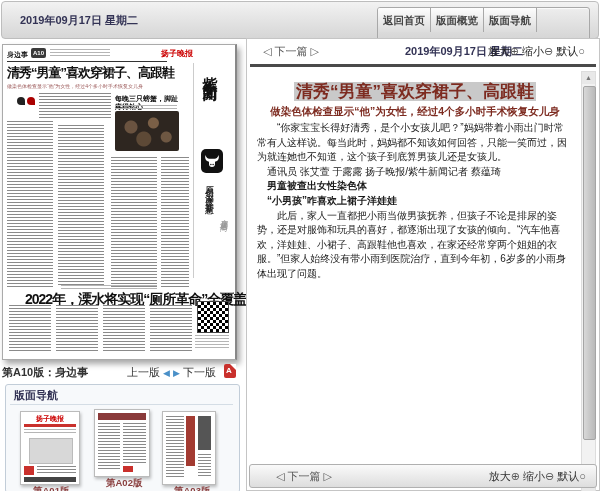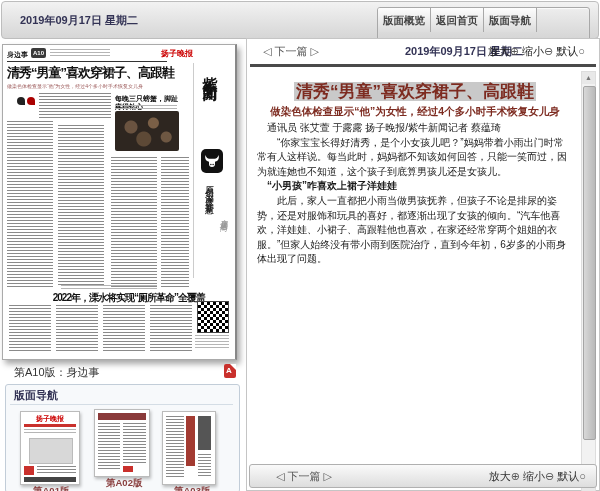--- a/index.html
+++ b/index.html
@@ -33,38 +33,38 @@
   .ftl{background-image:repeating-linear-gradient(to bottom,#b5b5b5 0,#b5b5b5 1px,transparent 1px,transparent 3px);}
   .crab-title{position:absolute;left:112px;top:50px;width:66px;font-size:7px;font-weight:bold;color:#111;line-height:8px;}
   .crab-sub{position:absolute;left:112px;top:60px;width:62px;height:4px;}
   .crab-photo{position:absolute;left:112px;top:66px;width:64px;height:40px;border-radius:2px;
     background:radial-gradient(circle at 25% 40%,#6a5340 0 6px,transparent 7px),
                radial-gradient(circle at 60% 30%,#7a5f46 0 5px,transparent 6px),
                radial-gradient(circle at 45% 70%,#5d4936 0 7px,transparent 8px),
                radial-gradient(circle at 80% 65%,#6e5742 0 5px,transparent 6px),#2e2620;}
   .pcol{position:absolute;width:46px;}
   .bot-kicker{position:absolute;left:58px;top:240px;width:96px;height:4px;}
-  .bot-head{position:absolute;left:22px;top:246px;width:180px;font-size:10px;font-weight:bold;color:#111;white-space:nowrap;letter-spacing:-1px;text-align:right;}
+  .bot-head{position:absolute;left:22px;top:246px;width:180px;font-size:14px;font-weight:bold;color:#111;white-space:nowrap;letter-spacing:-1px;}
   .qr{position:absolute;left:194px;top:256px;width:30px;height:30px;
     background:linear-gradient(45deg,#000 25%,transparent 25%,transparent 75%,#000 75%),
                linear-gradient(45deg,#000 25%,#fff 25%,#fff 75%,#000 75%);
     background-size:6px 6px;background-position:0 0,3px 3px;border:1px solid #444;}
   .qrtxt{position:absolute;left:192px;top:290px;width:34px;height:14px;}
 
   
   .banner{position:absolute;left:190px;top:18px;width:40px;height:215px;border-left:1px solid #ccc;}
   .bn-title{position:absolute;left:6px;top:2px;writing-mode:vertical-rl;font-size:15px;font-weight:bold;color:#111;letter-spacing:3px;}
   .bull{position:absolute;left:7px;top:86px;width:22px;height:24px;background:#111;border-radius:5px;}
   .bull svg{position:absolute;left:2px;top:3px;}
   .bn-slogan{position:absolute;left:10px;top:116px;writing-mode:vertical-rl;font-size:8.5px;font-weight:bold;color:#222;letter-spacing:2px;}
   .bn-tag{position:absolute;left:24px;top:150px;writing-mode:vertical-rl;font-size:7.5px;color:#999;font-style:italic;letter-spacing:1px;}
 
   
   .pagerow{position:absolute;left:2px;top:364px;width:236px;height:16px;font-size:11px;}
-  .pagerow .lbl{position:absolute;left:0;top:1px;font-weight:normal;color:#333;margin-left:12px;}
+  .pagerow .lbl{position:absolute;left:0;top:1px;font-weight:bold;color:#333;}
   .pagerow .nav{position:absolute;right:22px;top:1px;color:#333;}
   .arr{color:#4a90c8;font-size:9px;}
   .pdf{position:absolute;right:2px;top:0;width:12px;height:14px;background:#c9302c;border-radius:2px;position:absolute;}
   .pdf:before{content:"";position:absolute;right:0;top:0;border:3px solid #fff;border-left-color:transparent;border-bottom-color:transparent;}
   .pdf:after{content:"A";position:absolute;left:2px;top:2px;font-size:8px;color:#fff;font-weight:bold;}
 
   
   .navbox{position:absolute;left:5px;top:384px;width:233px;height:107px;background:#f7f9fb;border:1px solid #c2cdd8;border-radius:3px;}
   .navbox h4{position:absolute;left:8px;top:3px;margin:0;font-size:11px;color:#333355;}
   .navbox .hr{position:absolute;left:4px;top:19px;width:223px;height:1px;background:#d4dde5;}
@@ -101,22 +101,22 @@
   .bbar .zm{position:absolute;right:10px;top:4px;}
 </style>
 </head>
 <body>
 
 <div id="stage">
 
   <div class="topbar">
     <div class="topdate">2019年09月17日 星期二</div>
     <div class="btngroup">
+      <div class="tbtn">返回首页</div>
       <div class="tbtn">版面概览</div>
-      <div class="tbtn">返回首页</div>
       <div class="tbtn">版面导航</div>
       <div class="tbtn">往期报纸</div>
     </div>
   </div>
 
   <div class="paper">
     <div class="p-sec">身边事</div>
     <div class="p-badge">A10</div>
     <div class="p-info ftl"></div>
     <div class="p-logo">扬子晚报</div>
@@ -151,20 +151,26 @@
             <circle cx="13.5" cy="16.5" r="1" fill="#111"></circle>
           </svg>
       </div>
       <div class="bn-slogan">原创 深度 新意</div>
       <div class="bn-tag">在这里遇见不同</div>
     </div>
   </div>
 
   <div class="pagerow">
     <span class="lbl">第A10版：身边事</span>
+    <span class="nav">
+      <span>上一版</span>
+      <span class="arr">◀</span>
+      <span class="arr">▶</span>
+      <span>下一版</span>
+    </span>
     <span class="pdf"></span>
   </div>
 
   <div class="navbox">
     <h4>版面导航</h4>
     <div class="hr"></div>
 
     <div class="thumb" style="left:14px;top:26px;width:58px;height:72px;">
       <div class="mast">扬子晚报</div>
       <div style="position:absolute;left:3px;top:12px;width:52px;height:3px;background:#c9302c;"></div>
@@ -207,22 +213,23 @@
         <span>放大</span><span class="g">⊕</span>
         <span>缩小</span><span class="g">⊖</span>
         <span>默认</span><span class="g">○</span>
       </span>
     </div>
     <div class="rule"></div>
 
     <div class="content">
       <div class="a-title"><span>清秀“男童”喜欢穿裙子、高跟鞋</span></div>
       <div class="a-sub">做染色体检查显示“他”为女性，经过4个多小时手术恢复女儿身</div>
+      <p class="para">“你家宝宝长得好清秀，是个小女孩儿吧？”妈妈带着小雨出门时常常有人这样说。每当此时，妈妈都不知该如何回答，只能一笑而过，因为就连她也不知道，这个孩子到底算男孩儿还是女孩儿。</p>
       <p class="para byline">通讯员 张艾萱 于露露 扬子晚报/紫牛新闻记者 蔡蕴琦</p>
-      <p class="para">“你家宝宝长得好清秀，是个小女孩儿吧？”妈妈带着小雨出门时常常有人这样说。每当此时，妈妈都不知该如何回答，只能一笑而过，因为就连她也不知道，这个孩子到底算男孩儿还是女孩儿。</p>
+      <p class="para b">男童被查出女性染色体</p>
       <p class="para b">“小男孩”咋喜欢上裙子洋娃娃</p>
       <p class="para">此后，家人一直都把小雨当做男孩抚养，但孩子不论是排尿的姿势，还是对服饰和玩具的喜好，都逐渐出现了女孩的倾向。“汽车他喜欢，洋娃娃、小裙子、高跟鞋他也喜欢，在家还经常穿两个姐姐的衣服。”但家人始终没有带小雨到医院治疗，直到今年初，6岁多的小雨身体出现了问题。</p>
     </div>
 
     <div class="sb">
       <div class="up">▲</div>
       <div class="th"></div>
       <div class="dn">▼</div>
     </div>
 

